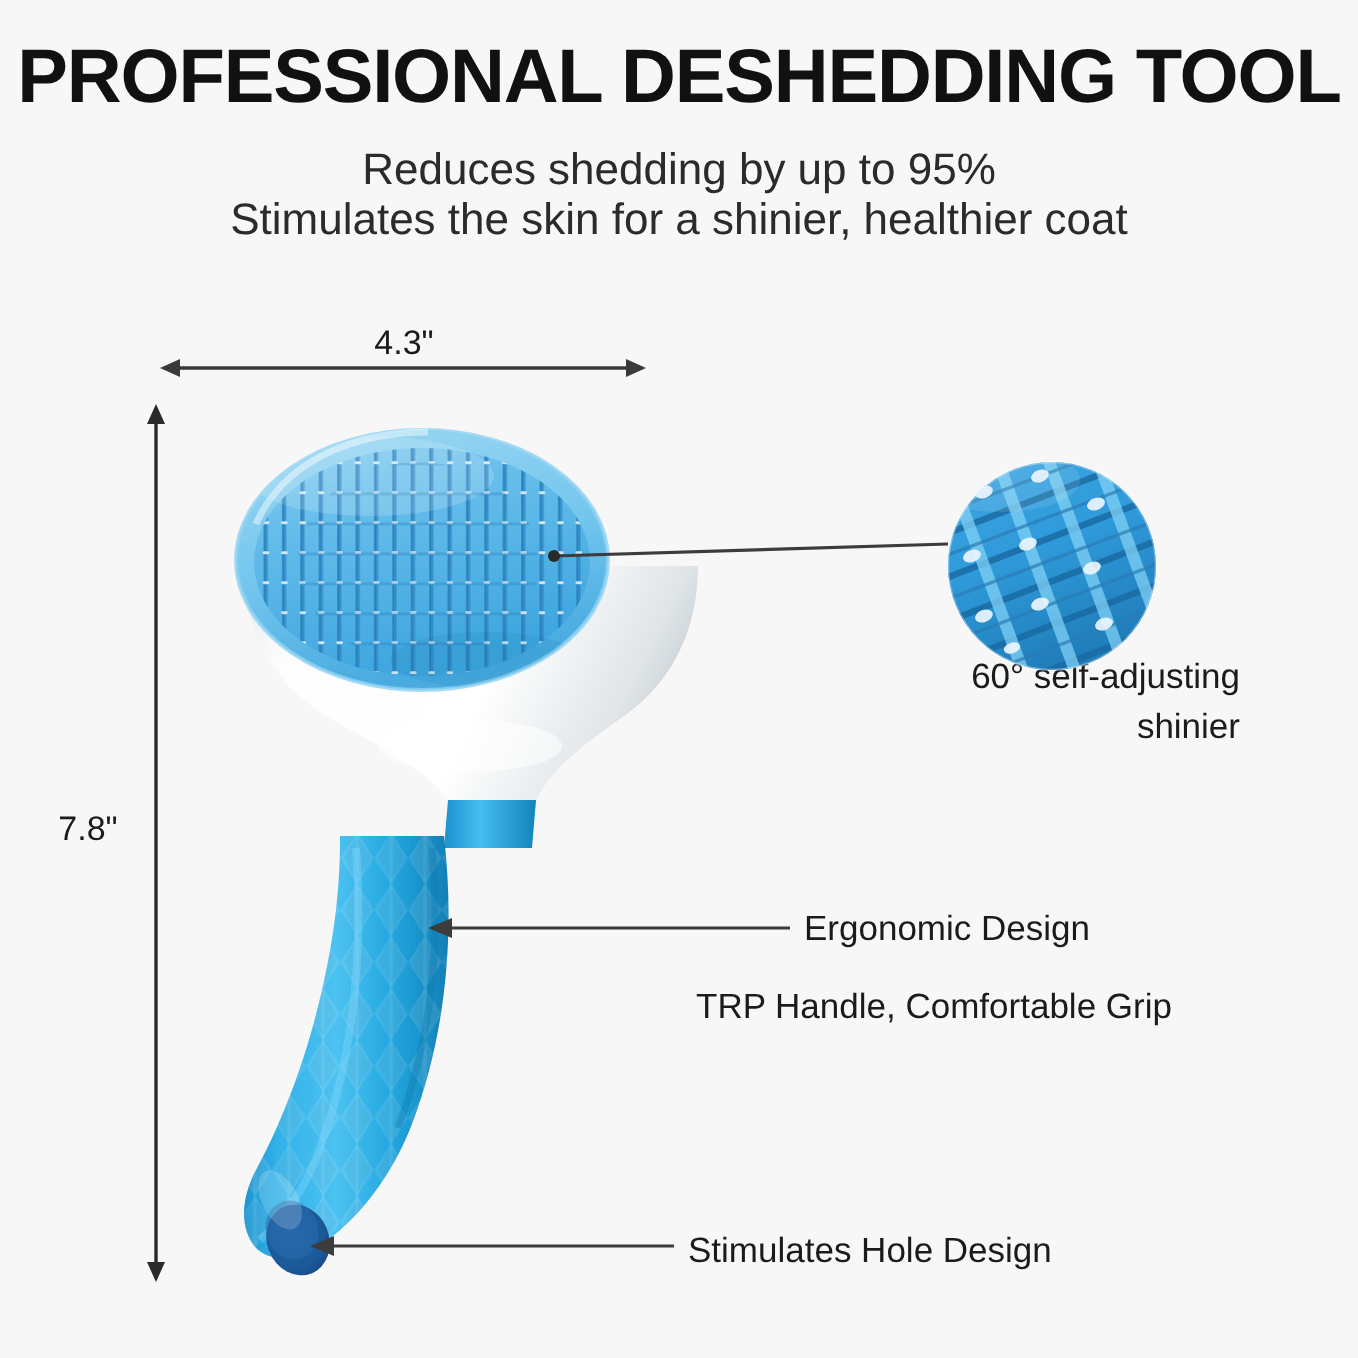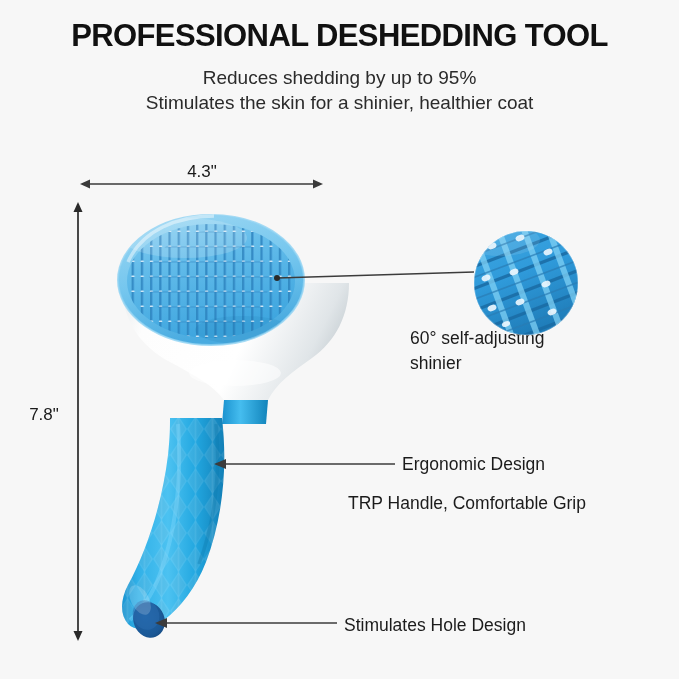--- a/index.html
+++ b/index.html
@@ -24,33 +24,33 @@
 
   
   .header {
     position: absolute;
     left: 0;
     top: 0;
     width: 679px;
     text-align: center;
   }
   .title {
-    font-size: 31px;
+    font-size: 38px;
     font-weight: 700;
     letter-spacing: -0.6px;
     line-height: 1;
     color: #111111;
     margin-top: 20px;
     white-space: nowrap;
   }
   .sub-list {
     margin-top: 14px;
   }
   .subtitle {
-    font-size: 19px;
+    font-size: 22px;
     font-weight: 400;
     color: #2b2b2b;
     line-height: 25px;
     white-space: nowrap;
   }
 
   
   .dim-label {
     position: absolute;
     font-size: 17px;
@@ -75,24 +75,24 @@
   .callout-text {
     position: absolute;
     font-size: 17.5px;
     font-weight: 500;
     color: #1b1b1b;
     line-height: 24px;
     white-space: nowrap;
     text-align: right;
   }
   #callout-needles {
-    left: 410px;
+    left: 435px;
     top: 326px;
     width: 185px;
-    text-align: left;
+    text-align: right;
     line-height: 25px;
   }
   #callout-ergo {
     left: 402px;
     top: 452px;
   }
   #callout-ergo .line2 {
     position: absolute;
     left: -54px;
     top: 24px;

